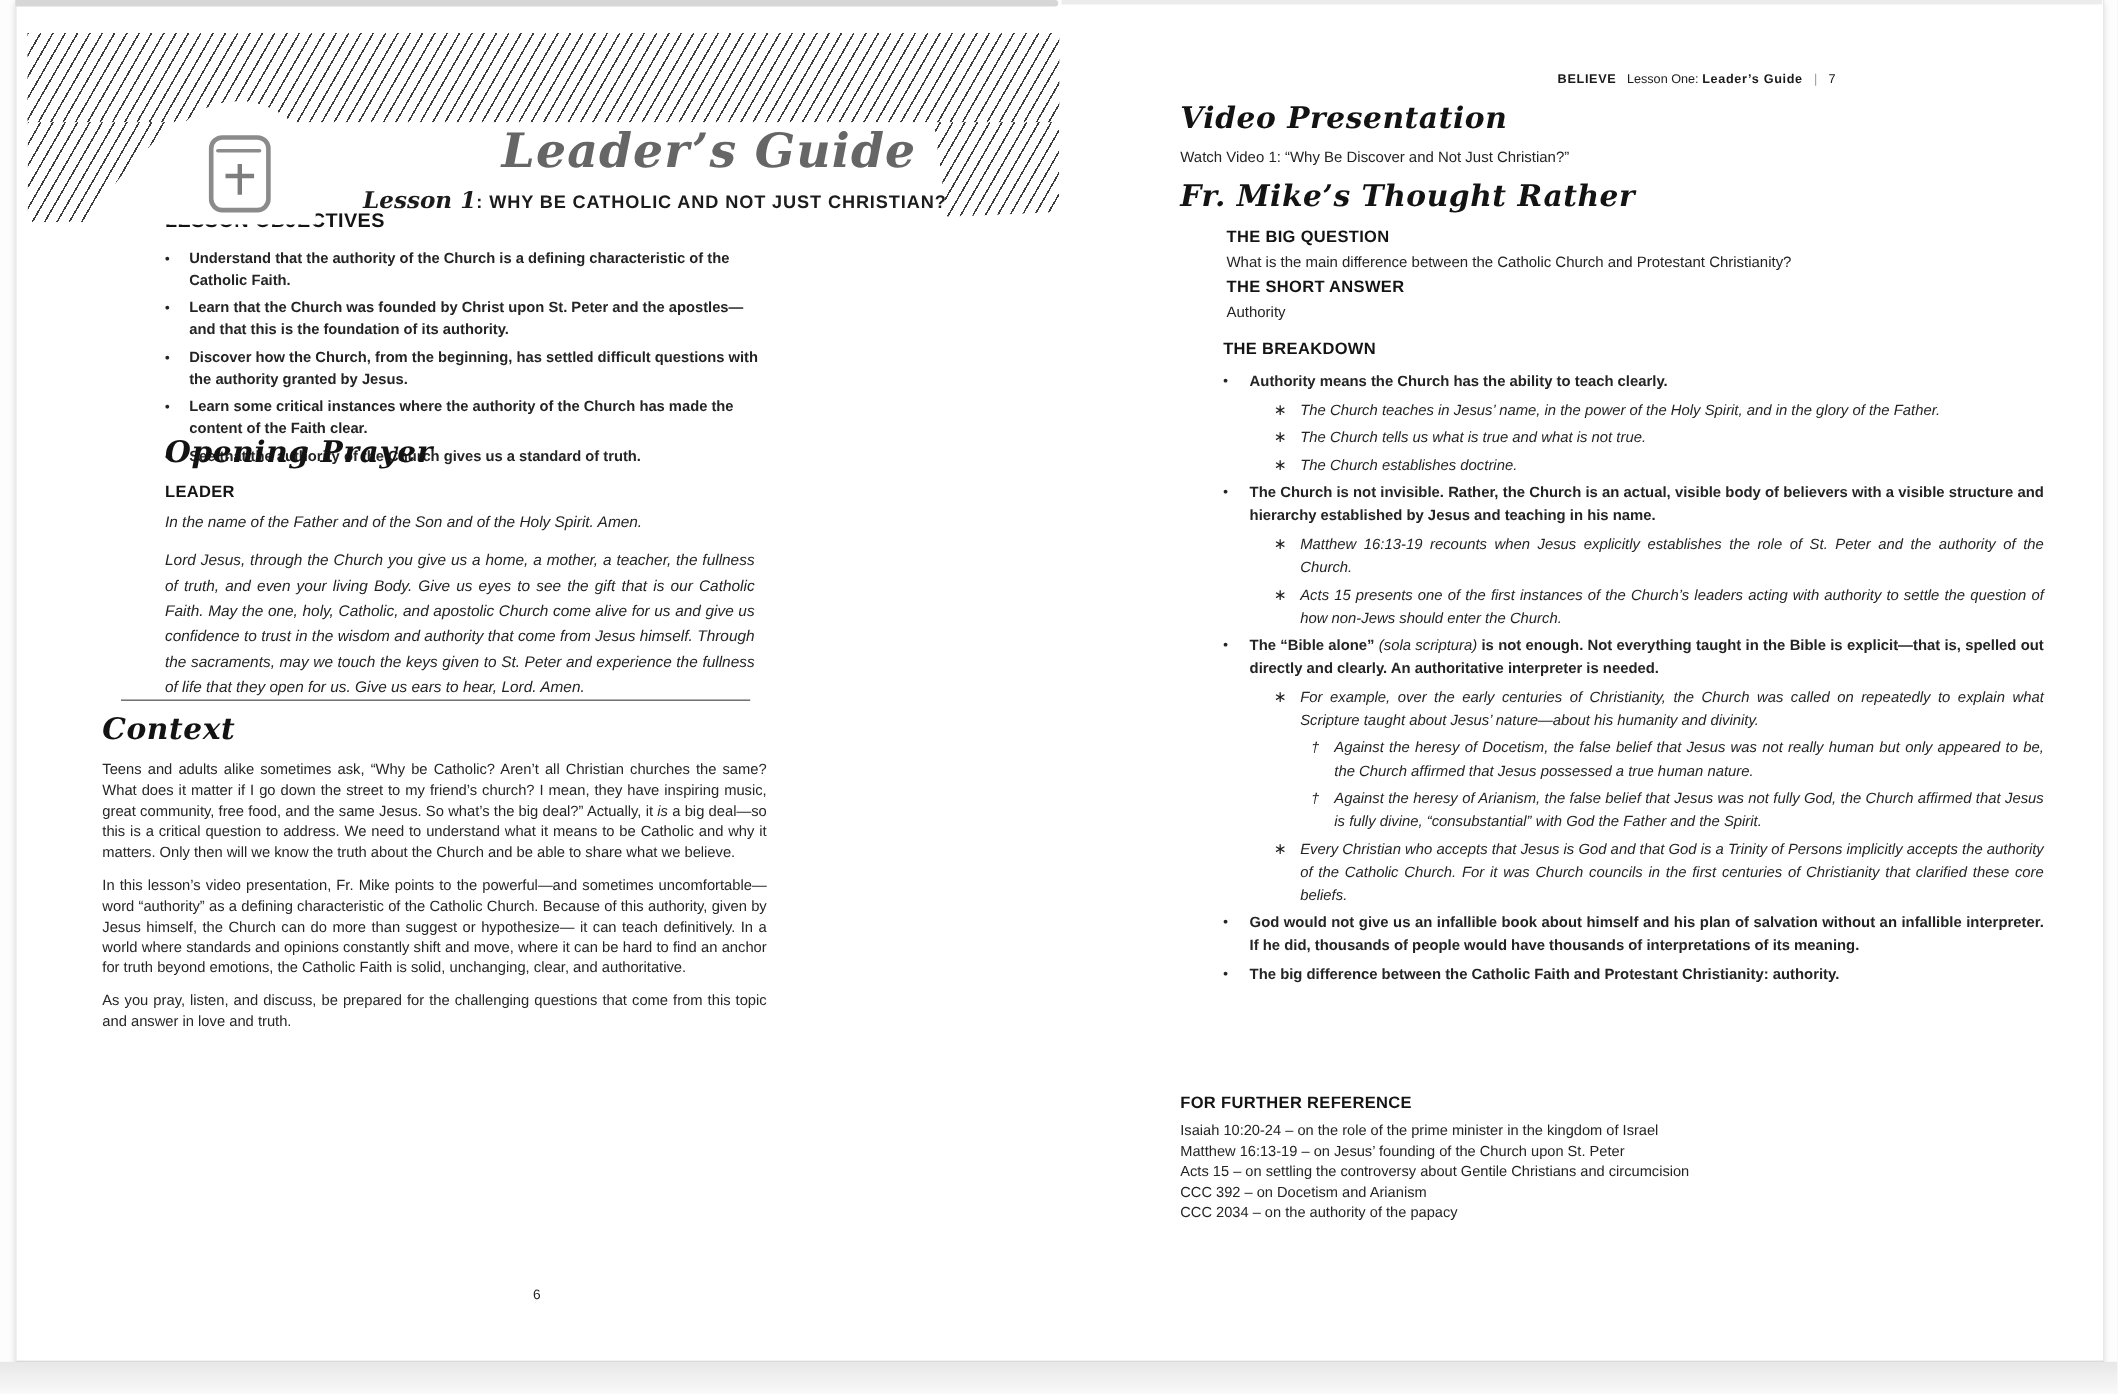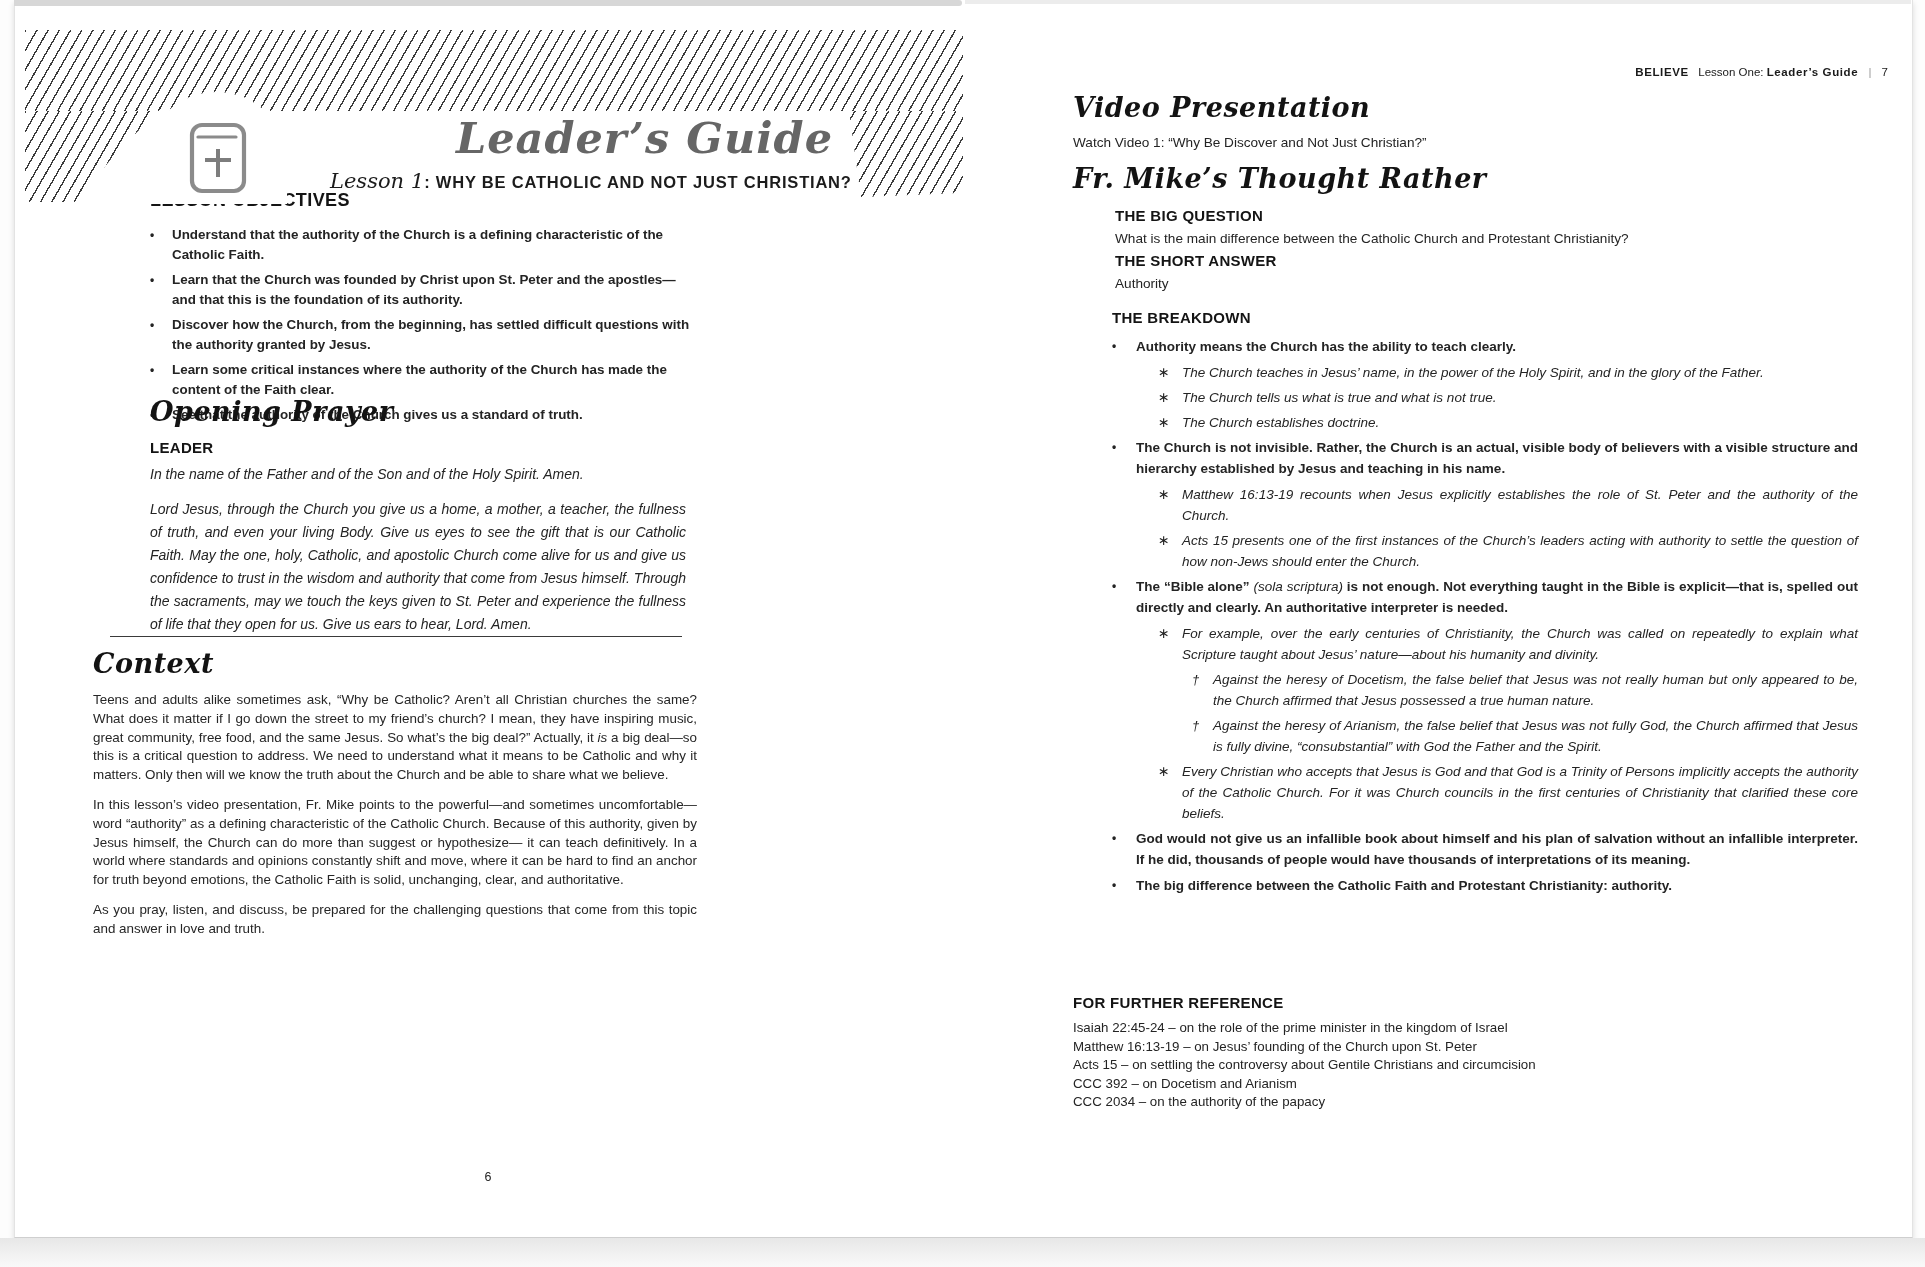--- a/index.html
+++ b/index.html
@@ -22,21 +22,21 @@
   .hatch-right{position:absolute;left:843px;top:111px;width:120px;height:86px;z-index:1;
                clip-path:polygon(5% 0,100% 0,100% 95%,15% 100%);}
   .icon-blob{position:absolute;left:146px;top:92px;width:141px;height:112px;background:#fff;
              border-radius:70px 70px 0 0;z-index:2;}
   .book-icon{position:absolute;left:186px;top:121px;z-index:3;}
 
   .lg-title{position:absolute;left:420px;top:110px;width:413px;text-align:right;z-index:3;
             font-family:"DejaVu Serif","Liberation Serif",serif;font-style:italic;font-weight:bold;
             font-size:43px;line-height:56px;color:#666;letter-spacing:1px;}
   .lesson-line{position:absolute;left:330px;top:169px;width:503px;text-align:right;z-index:3;white-space:nowrap;}
-  .lesson-script{font-family:"DejaVu Serif","Liberation Serif",serif;font-style:italic;font-weight:normal;
+  .lesson-script{font-family:"DejaVu Serif","Liberation Serif",serif;font-style:italic;font-weight:bold;
                  font-size:21px;color:#1c1c1c;}
   .lesson-caps{font-size:16.5px;font-weight:bold;letter-spacing:.8px;color:#1c1c1c;}
 
   .caps-lg{font-size:18px;font-weight:bold;letter-spacing:.4px;color:#141414;margin:0 0 14px;}
   .caps-sm{font-size:15px;font-weight:bold;letter-spacing:.3px;color:#141414;margin:0 0 7px;}
   .script-h{font-family:"DejaVu Serif","Liberation Serif",serif;font-style:italic;font-weight:bold;
             font-size:27px;color:#131313;margin:0 0 12px;letter-spacing:.5px;}
 
   
   .objectives{position:absolute;left:150px;top:190px;width:548px;}
@@ -48,21 +48,21 @@
   .pageno{position:absolute;left:468px;top:1170px;width:40px;text-align:center;font-size:12.5px;color:#222;}
 
   
   .li{display:flex;align-items:flex-start;margin-bottom:5px;}
   .li .mk{flex:0 0 auto;text-align:left;}
   .li .tx{flex:1 1 auto;}
   .objectives .li{font-size:13.4px;line-height:19.5px;font-weight:bold;color:#242424;margin-bottom:6px;}
   .objectives .mk{width:22px;font-size:12px;padding-top:1px;}
 
   
-  .meta{position:absolute;left:1448px;top:66px;width:440px;text-align:right;font-size:11.5px;color:#1a1a1a;white-space:nowrap;}
+  .meta{position:absolute;left:1416px;top:66px;width:440px;font-size:11.5px;color:#1a1a1a;white-space:nowrap;}
   .meta .b{font-weight:bold;letter-spacing:.6px;}
   .meta .sep{color:#9a9a9a;margin:0 7px;}
   .video{position:absolute;left:1073px;top:92px;width:760px;}
   .video p{font-size:13.6px;margin:2px 0 0;color:#242424;}
   .train-h{position:absolute;left:1073px;top:163px;width:500px;}
   .bigq{position:absolute;left:1115px;top:207px;width:740px;}
   .bigq p,.shorta p{font-size:13.6px;margin:0;color:#242424;}
   .shorta{position:absolute;left:1115px;top:252px;width:740px;}
   .breakdown{position:absolute;left:1112px;top:309px;width:746px;}
   .breakdown .caps-sm{margin-bottom:10px;}
@@ -238,20 +238,20 @@
         <div class="li lvl1">
           <span class="mk">•</span>
           <div class="tx"><span>The big difference between the Catholic Faith and Protestant Christianity: authority.</span></div>
         </div>
       </div>
   </div>
 
   <div class="further">
     <h3 class="caps-sm">FOR FURTHER REFERENCE</h3>
     <div>
-        <div class="ref-line"><span>Isaiah 22:45-24 – on the role of the prime minister in the kingdom of Israel</span></div>
+        <div class="ref-line"><span>Isaiah 10:20-24 – on the role of the prime minister in the kingdom of Israel</span></div>
         <div class="ref-line"><span>Matthew 16:13-19 – on Jesus’ founding of the Church upon St. Peter</span></div>
         <div class="ref-line"><span>Acts 15 – on settling the controversy about Gentile Christians and circumcision</span></div>
         <div class="ref-line"><span>CCC 392 – on Docetism and Arianism</span></div>
         <div class="ref-line"><span>CCC 2034 – on the authority of the papacy</span></div>
       </div>
   </div>
 </div>
 
 </body></html>

